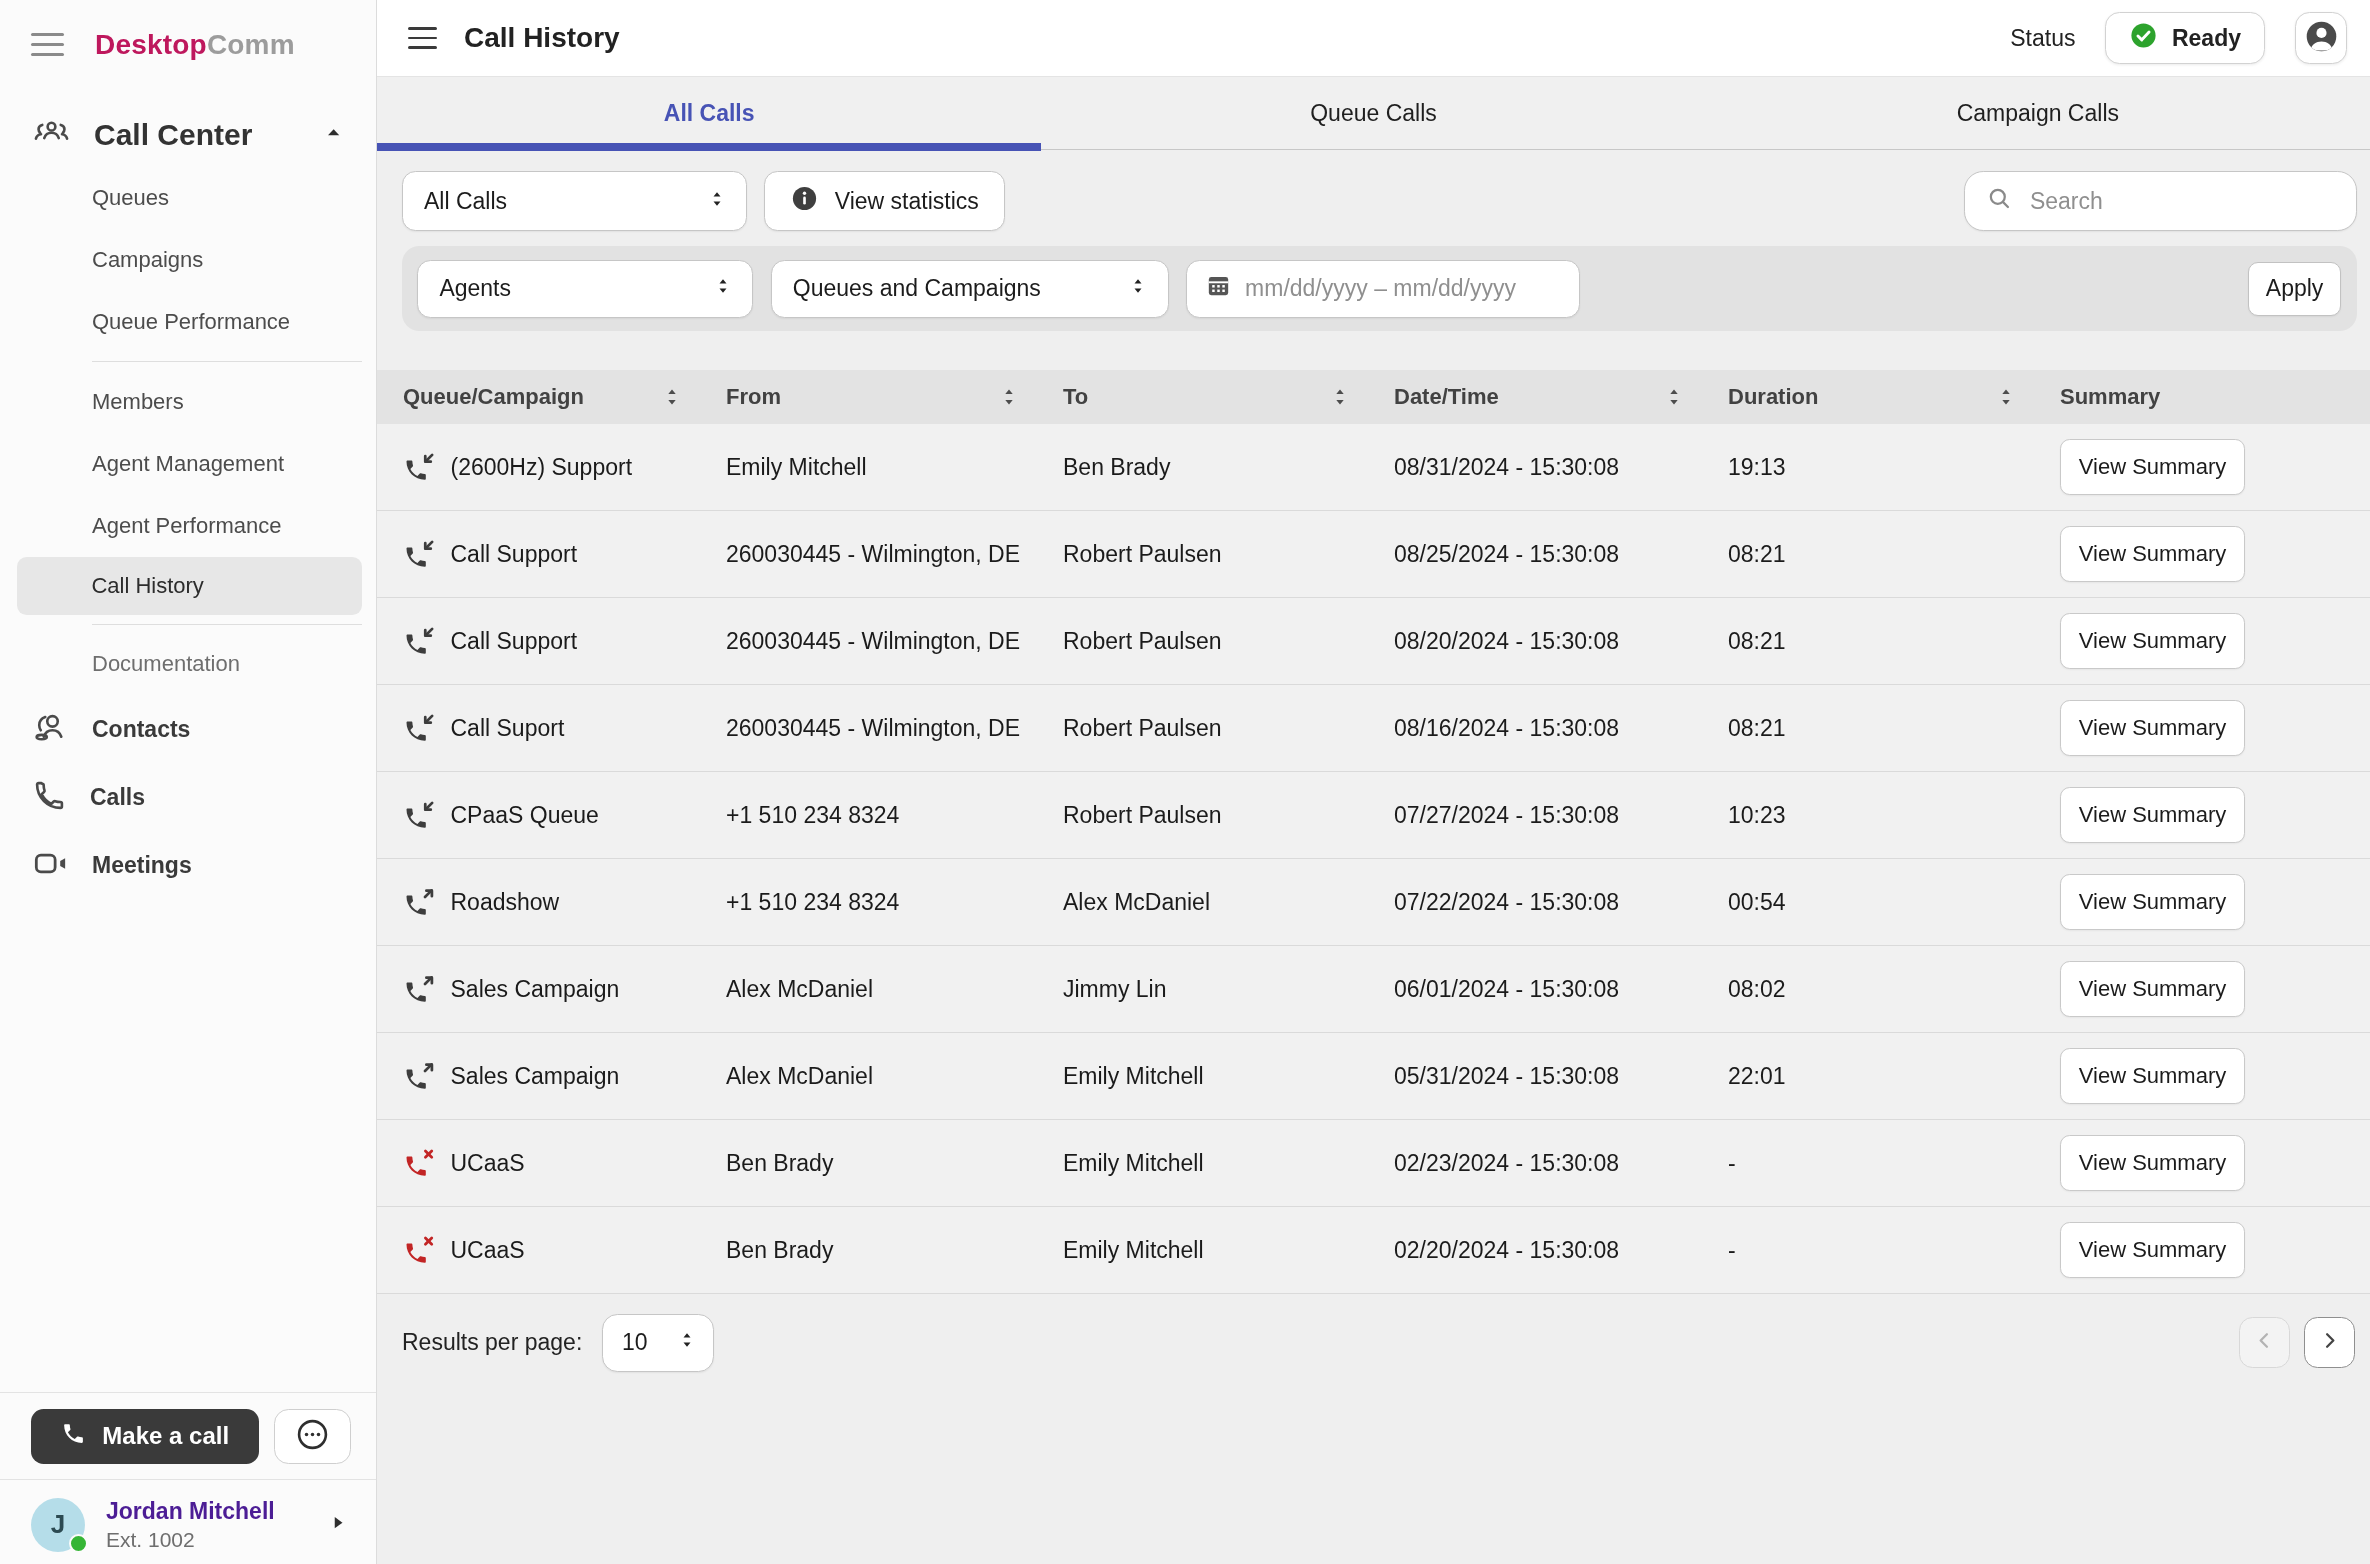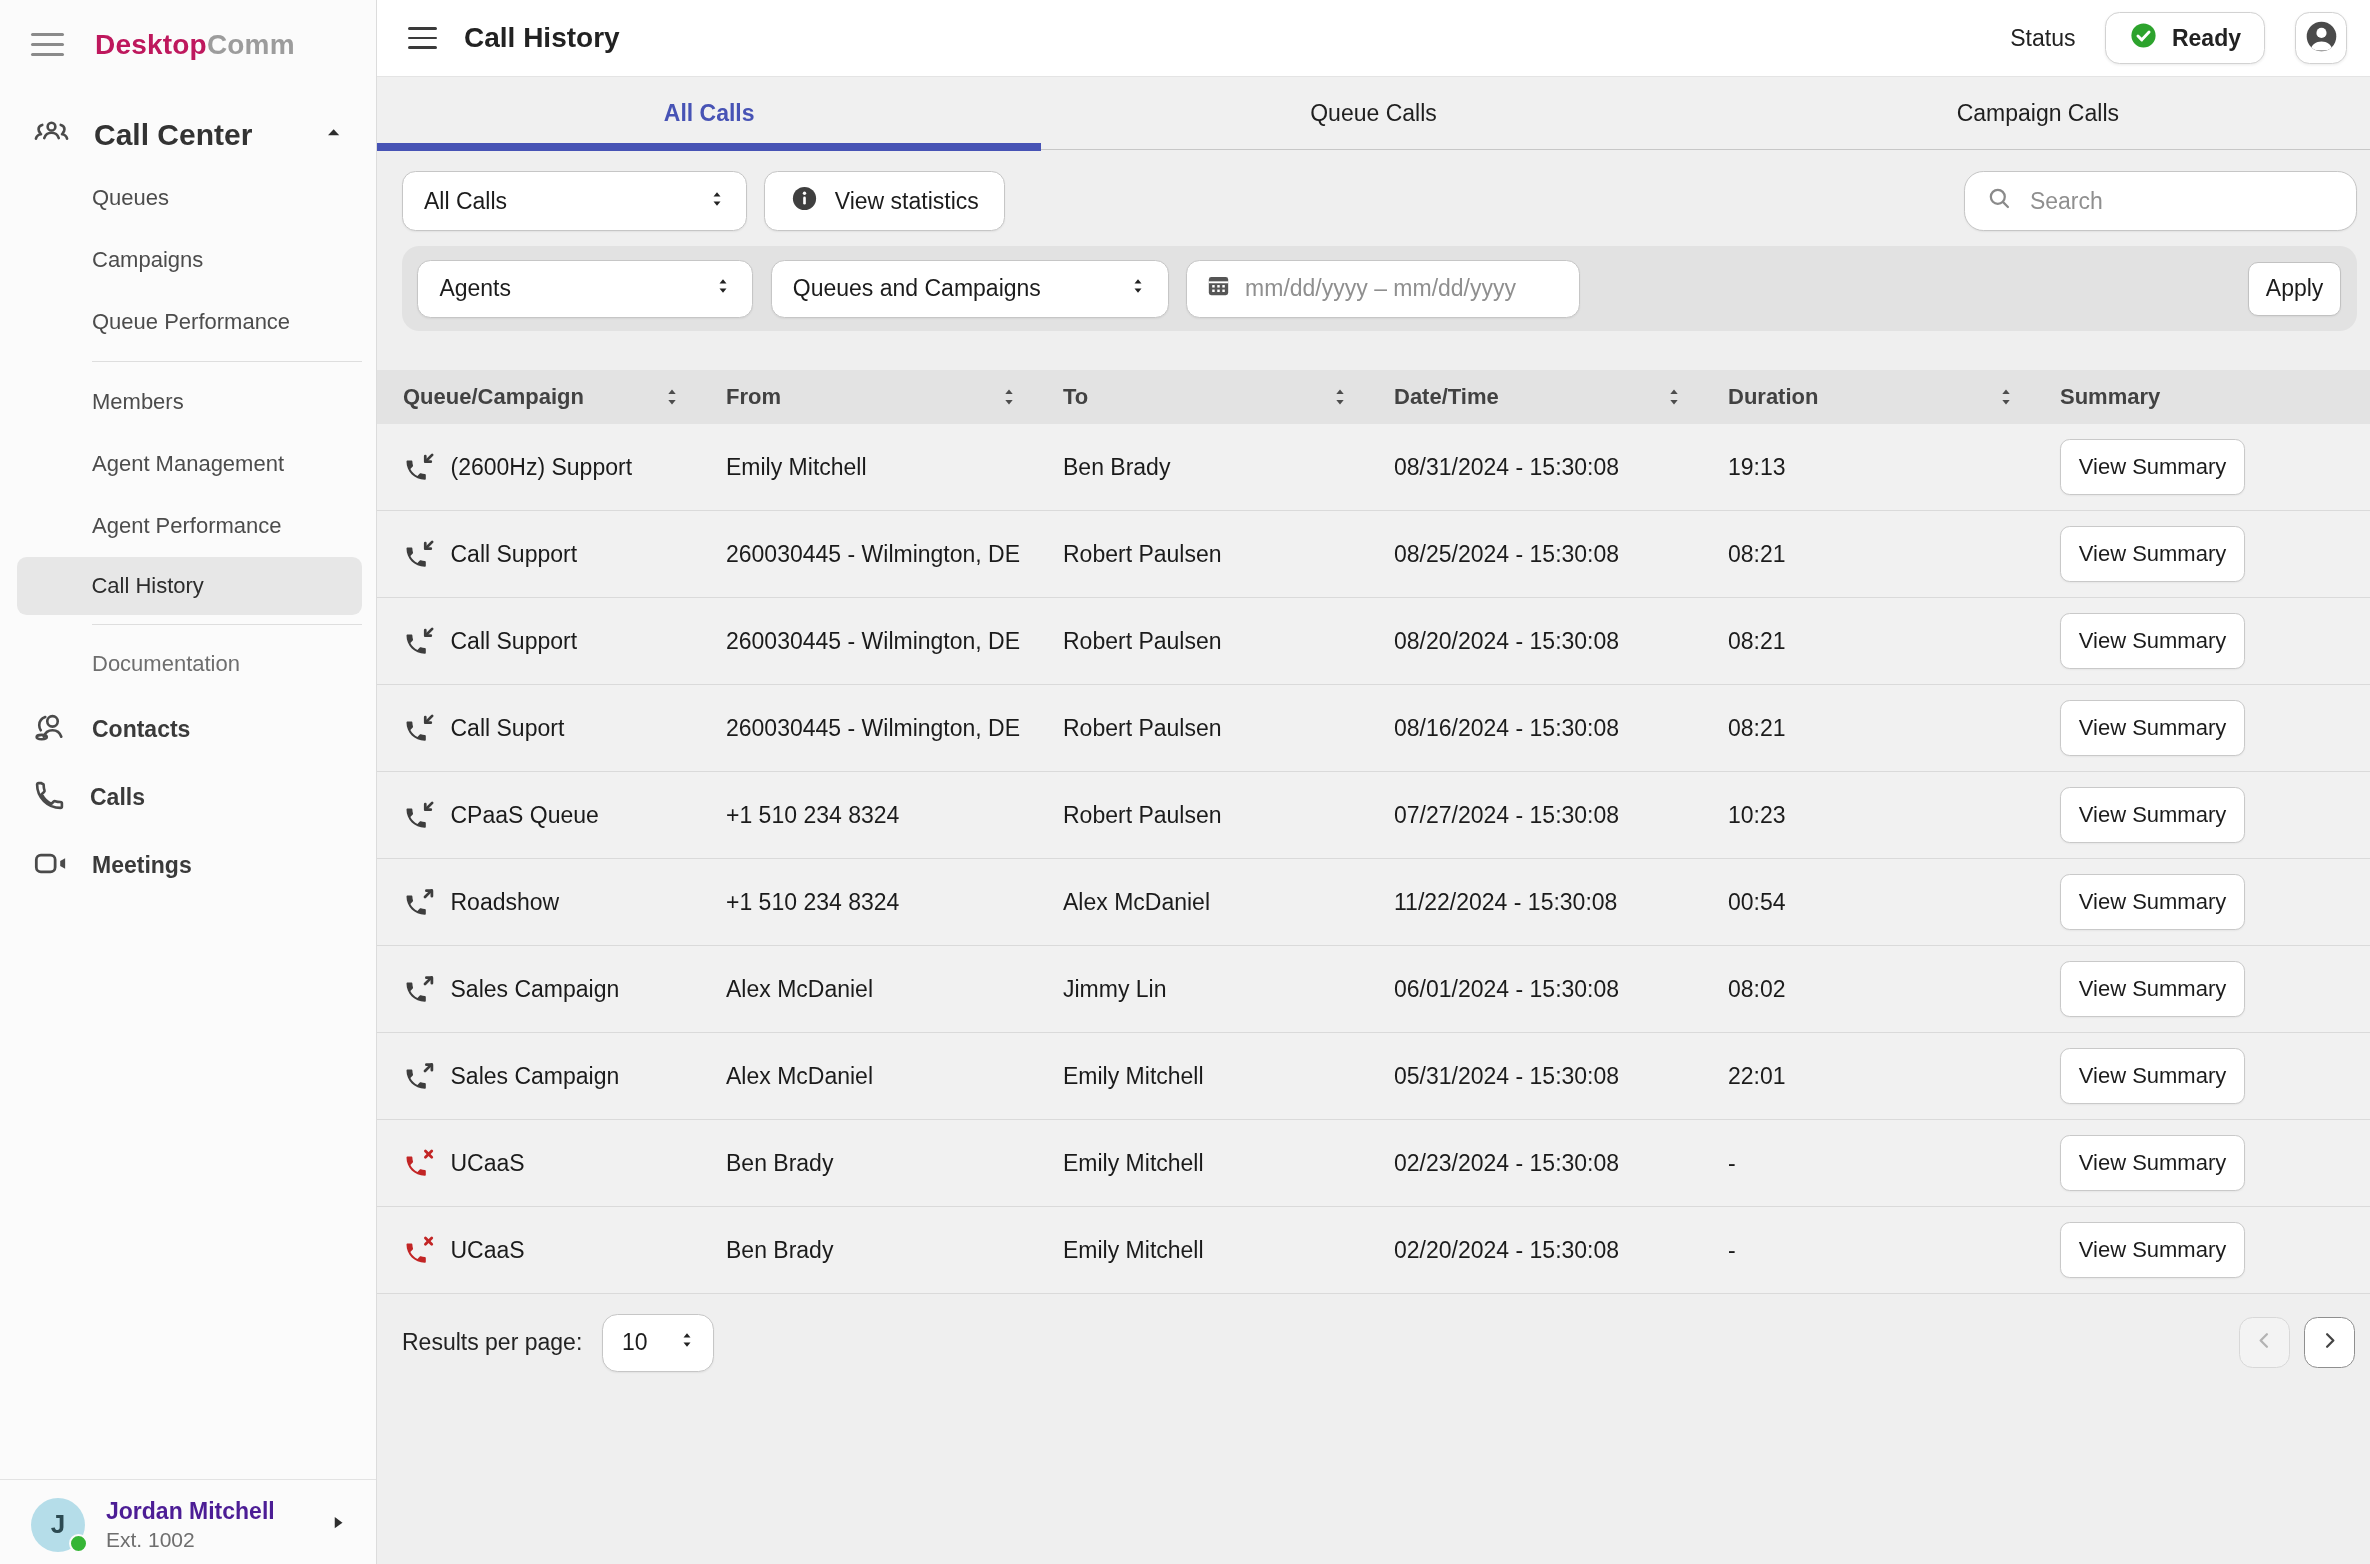--- a/index.html
+++ b/index.html
@@ -172,20 +172,40 @@
           <rect x="2.8" y="6.6" width="12.2" height="10.8" rx="3"></rect>
           <path d="M18.3 10.4l3.2-1.8v6.8l-3.2-1.8z" fill="#4a4a4a" stroke="none"></path>
         </svg>
       </span>
       <span class="label">Meetings</span>
     </div>
   </nav>
 
   <div class="sidebar-spacer"></div>
 
+  <div class="call-actions">
+    <button class="make-call-btn">
+      <span class="icon">
+        <svg viewBox="0 0 24 24" width="25" height="25" fill="#ffffff">
+          <path d="M6.62 10.79c1.44 2.83 3.76 5.14 6.59 6.59l2.2-2.2c.27-.27.67-.36 1.02-.24 1.12.37 2.33.57 3.57.57.55 0 1 .45 1 1V20c0 .55-.45 1-1 1-9.39 0-17-7.61-17-17 0-.55.45-1 1-1h3.5c.55 0 1 .45 1 1 0 1.25.2 2.45.57 3.57.11.35.03.74-.25 1.02l-2.2 2.2z"></path>
+        </svg>
+      </span>
+      <span>Make a call</span>
+    </button>
+    <button class="more-btn">
+      <span class="icon">
+        <svg viewBox="0 0 24 24" width="35" height="35" fill="none" stroke="#2e2e2e" stroke-width="1.8">
+          <circle cx="12" cy="12" r="9.2"></circle>
+          <circle cx="7.9" cy="12" r="1.2" fill="#2e2e2e" stroke="none"></circle>
+          <circle cx="12" cy="12" r="1.2" fill="#2e2e2e" stroke="none"></circle>
+          <circle cx="16.1" cy="12" r="1.2" fill="#2e2e2e" stroke="none"></circle>
+        </svg>
+      </span>
+    </button>
+  </div>
 
   <div class="user-row">
     <div class="avatar">J
       <span class="presence-dot"></span>
     </div>
     <div class="user-meta">
       <span class="user-name">Jordan Mitchell</span>
       <span class="user-ext">Ext. 1002</span>
     </div>
     <span class="user-caret">
@@ -470,21 +490,21 @@
     <g stroke="#3d3d3d" stroke-width="2" fill="none" stroke-linecap="round" stroke-linejoin="round">
       <path d="M16 8l4.8-4.8"></path>
                     <path d="M21 7.4v-4h-4"></path>
     </g>
   </svg>
               </span>
       <span class="cell-text">Roadshow</span>
     </div>
     <div class="cell">+1 510 234 8324</div>
     <div class="cell">Alex McDaniel</div>
-    <div class="cell">11/22/2024 - 15:30:08</div>
+    <div class="cell">07/22/2024 - 15:30:08</div>
     <div class="cell">00:54</div>
     <div class="cell">
       <button class="vs-btn">View Summary</button>
     </div>
   </div>
           <div class="trow">
     <div class="cell queue-cell">
       <span class="call-icon-host">
                 <svg viewBox="0 0 24 24" width="33" height="33">
     <path fill="#3d3d3d" transform="translate(0.2,4.6) scale(0.78)" d="M6.62 10.79c1.44 2.83 3.76 5.14 6.59 6.59l2.2-2.2c.27-.27.67-.36 1.02-.24 1.12.37 2.33.57 3.57.57.55 0 1 .45 1 1V20c0 .55-.45 1-1 1-9.39 0-17-7.61-17-17 0-.55.45-1 1-1h3.5c.55 0 1 .45 1 1 0 1.25.2 2.45.57 3.57.11.35.03.74-.25 1.02l-2.2 2.2z"></path>

